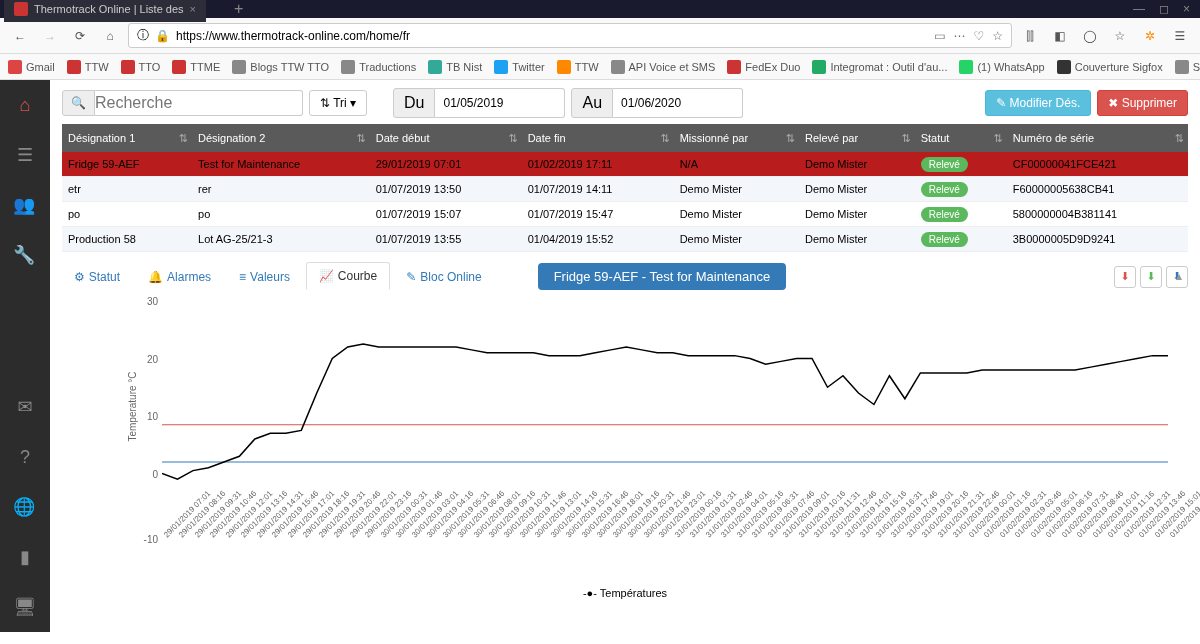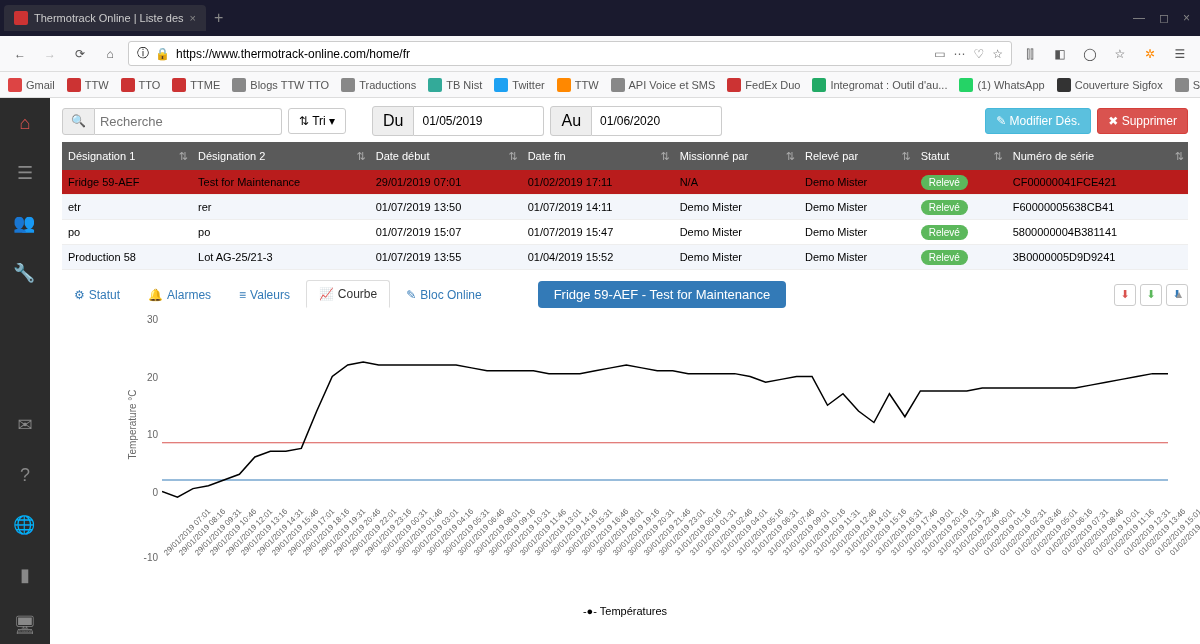--- a/index.html
+++ b/index.html
@@ -1,19 +1,19 @@
 <!DOCTYPE html>
 <html><head>
 <meta charset="utf-8">
 <style>
 * { margin: 0; padding: 0; box-sizing: border-box; font-family: Arial, sans-serif; }
 body { background: #fff; font-size: 12px; overflow: hidden; }
 
 
-.browser-top { background: #1a1a2e; height: 36px; display: flex; align-items: center; }
+.browser-top { background: #1a1a2e; height: 18px; display: flex; align-items: center; gap: 20px; }
 .tab { background: #2d2d3a; color: #ccc; padding: 6px 10px; display: flex; align-items: center; gap: 6px; font-size: 11px; border-radius: 4px 4px 0 0; margin-left: 4px; }
 .tab .favicon { width: 14px; height: 14px; background: #c33; border-radius: 2px; }
 .tab .close { color: #888; cursor: pointer; }
 .newtab { color: #888; margin-left: 8px; font-size: 16px; cursor: pointer; }
 
 .browser-bar { background: #f9f9fa; height: 36px; display: flex; align-items: center; padding: 0 8px; gap: 6px; border-bottom: 1px solid #ddd; }
 .nav-btn { width: 24px; height: 24px; display: flex; align-items: center; justify-content: center; color: #555; cursor: pointer; }
 .url-bar { flex: 1; display: flex; align-items: center; background: #fff; border: 1px solid #ccc; border-radius: 3px; padding: 3px 8px; gap: 6px; font-size: 12px; }
 .url-bar .lock { color: #666; }
 .url-bar input { border: none; flex: 1; outline: none; font-size: 12px; }
@@ -27,21 +27,21 @@
 .app { display: flex; height: calc(644px - 92px); }
 .sidebar { width: 50px; background: #2c2c2c; display: flex; flex-direction: column; }
 .sidebar-item { width: 50px; height: 50px; display: flex; align-items: center; justify-content: center; color: #888; cursor: pointer; font-size: 18px; }
 .sidebar-item.active { color: #d9534f; }
 
 .main { flex: 1; background: #fff; overflow-y: auto; padding: 8px 12px; }
 
 .toolbar { display: flex; gap: 6px; margin-bottom: 6px; align-items: center; }
 .search-box { display: flex; flex: 0 0 210px; }
 .search-box .icon { background: #eee; border: 1px solid #ccc; padding: 5px 8px; border-radius: 3px 0 0 3px; }
-.search-box input { border: 1px solid #ccc; border-left: none; padding: 5px; border-radius: 0 3px 3px 0; flex: 1; font-size: 13px; }
+.search-box input { border: 1px solid #ccc; border-left: none; border-radius: 0 3px 3px 0; flex: 1; font-size: 16px; }
 .btn { padding: 5px 10px; border: 1px solid #ccc; background: #fff; border-radius: 3px; cursor: pointer; font-size: 12px; }
 .date-label { padding: 5px 10px; background: #eee; border: 1px solid #ccc; border-radius: 3px 0 0 3px; font-size: 16px; }
 .date-input { border: 1px solid #ccc; border-left: none; padding: 5px 8px; border-radius: 0 3px 3px 0; font-size: 12px; width: 130px; }
 .spacer { flex: 1; }
 .btn-edit { background: #5bc0de; color: #fff; border-color: #46b8da; }
 .btn-del { background: #d9534f; color: #fff; border-color: #d43f3a; }
 
 table { width: 100%; border-collapse: collapse; font-size: 11px; }
 thead th { background: #5a5a5a; color: #fff; padding: 8px 6px; text-align: left; font-weight: normal; position: relative; }
 thead th .sort { position: absolute; right: 4px; color: #aaa; }

